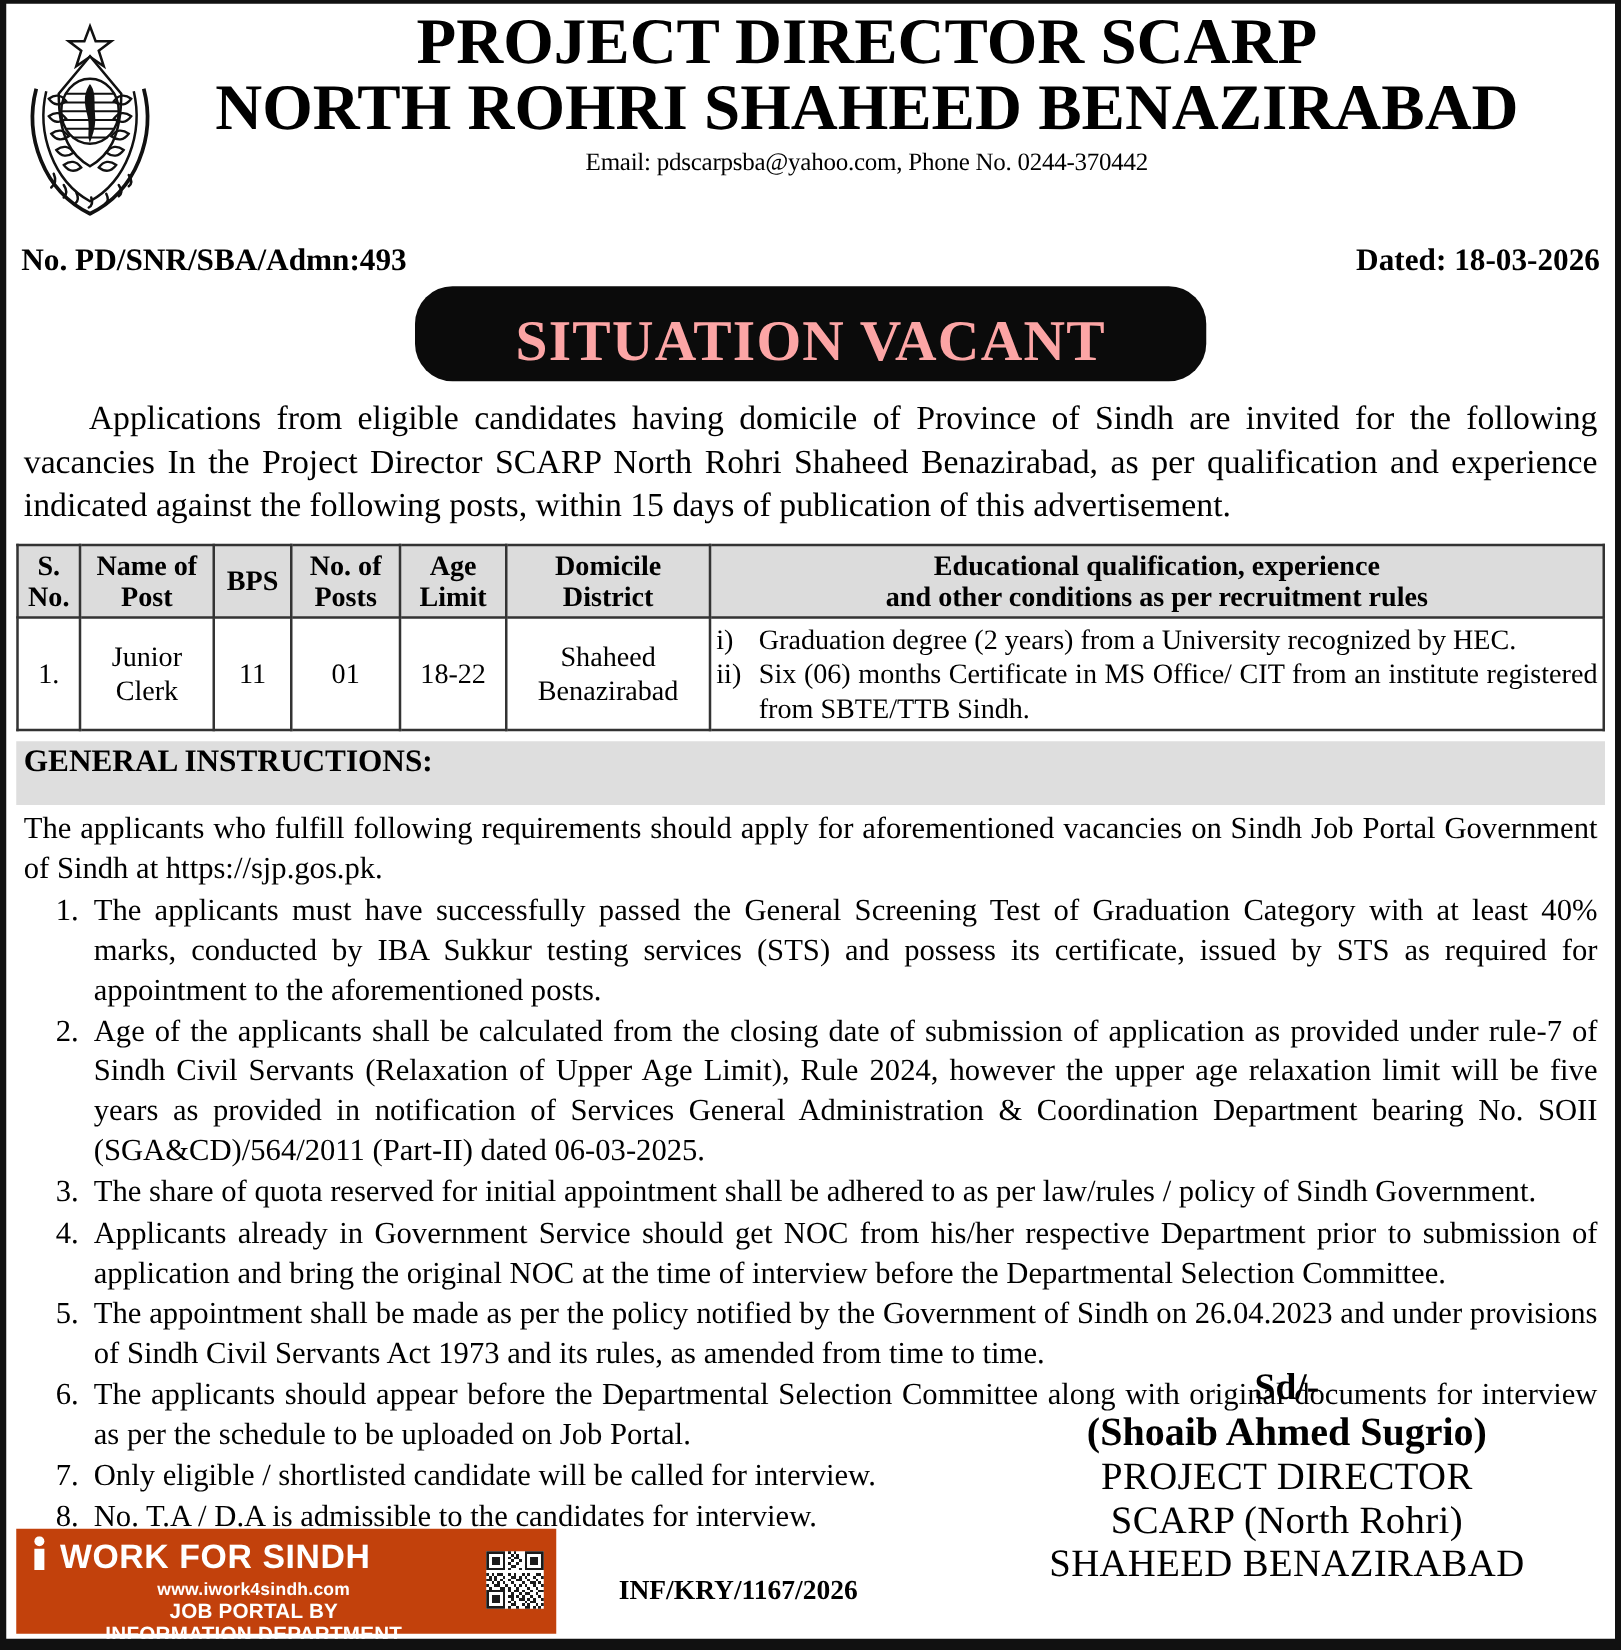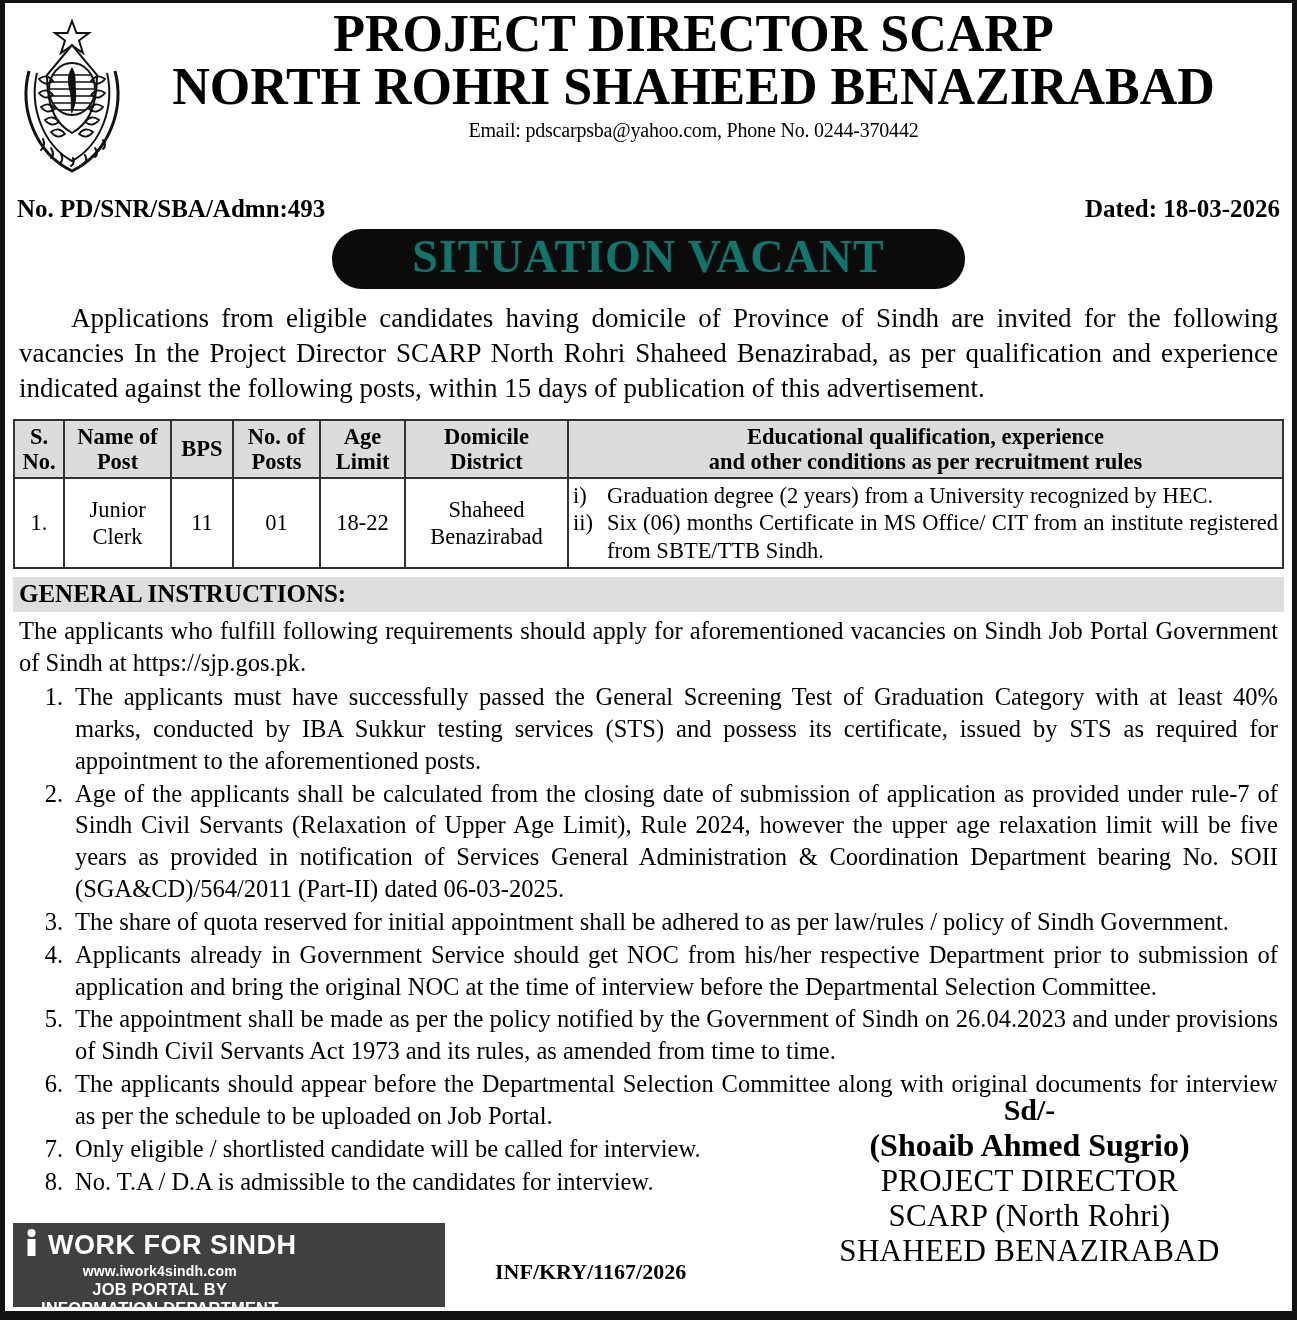--- a/index.html
+++ b/index.html
@@ -77,26 +77,26 @@
   }
 
   
   .banner-wrap {
     display: flex;
     justify-content: center;
     margin-top: 6px;
   }
   .banner {
     background: #0b0b0b;
-    color: #0f766e;
+    color: #fca5a5;
     border-radius: 30px;
     font-size: 46px;
     font-weight: bold;
     letter-spacing: 1px;
-    padding: 4px 80px 8px 80px;
+    padding: 20px 80px 8px 80px;
     line-height: 1.05;
   }
 
   
   .intro {
     font-size: 27px;
     line-height: 1.30;
     text-align: justify;
     text-align-last: left;
     margin-top: 12px;
@@ -142,21 +142,21 @@
   .c-bps   { width: 62px; }
   .c-posts { width: 87px; }
   .c-age   { width: 85px; }
   .c-dom   { width: 163px; }
 
   
   .gi-head {
     background: #dedede;
     font-size: 25px;
     font-weight: bold;
-    padding: 3px 6px 4px 6px;
+    padding: 3px 6px 20px 6px;
     margin-top: 8px;
     letter-spacing: 0px;
   }
   .gi-lead {
     font-size: 24.5px;
     line-height: 1.28;
     text-align: justify;
     text-align-last: left;
     padding: 3px 6px 0 6px;
   }
@@ -208,29 +208,28 @@
   
   .footer {
     position: absolute;
     left: 8px;
     bottom: 4px;
     width: 720px;
     display: flex;
     align-items: flex-end;
   }
   .iwork-box {
-    background: #404040;
+    background: #c2410c;
     color: #ffffff;
     width: 432px;
     height: 84px;
     box-sizing: border-box;
     padding: 6px 10px 4px 10px;
     display: flex;
     align-items: flex-start;
-    flex-direction: column;
   }
   .iwork-left {
     flex: 1 1 auto;
     text-align: center;
   }
   .iwork-title {
     font-family: "Liberation Sans", "DejaVu Sans", sans-serif;
     font-size: 27px;
     font-weight: bold;
     letter-spacing: 0.5px;

